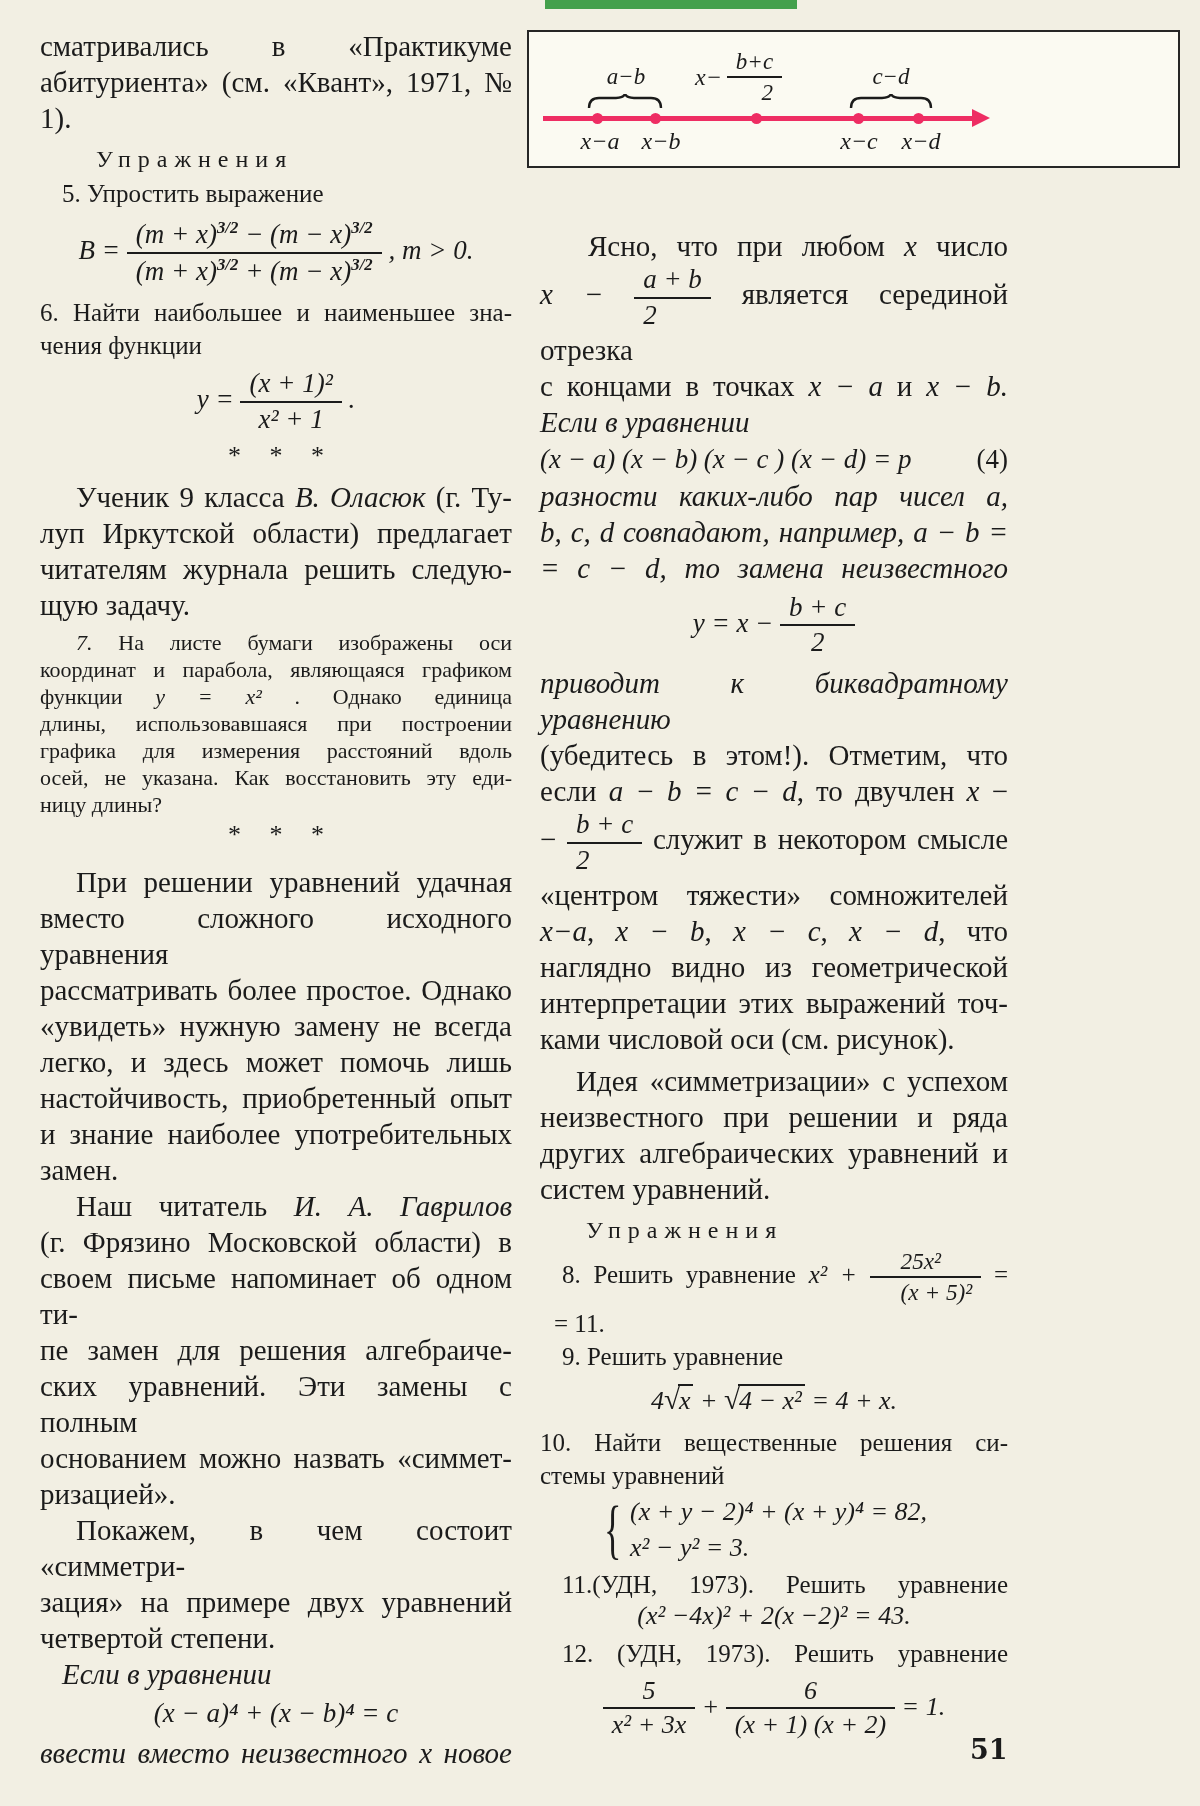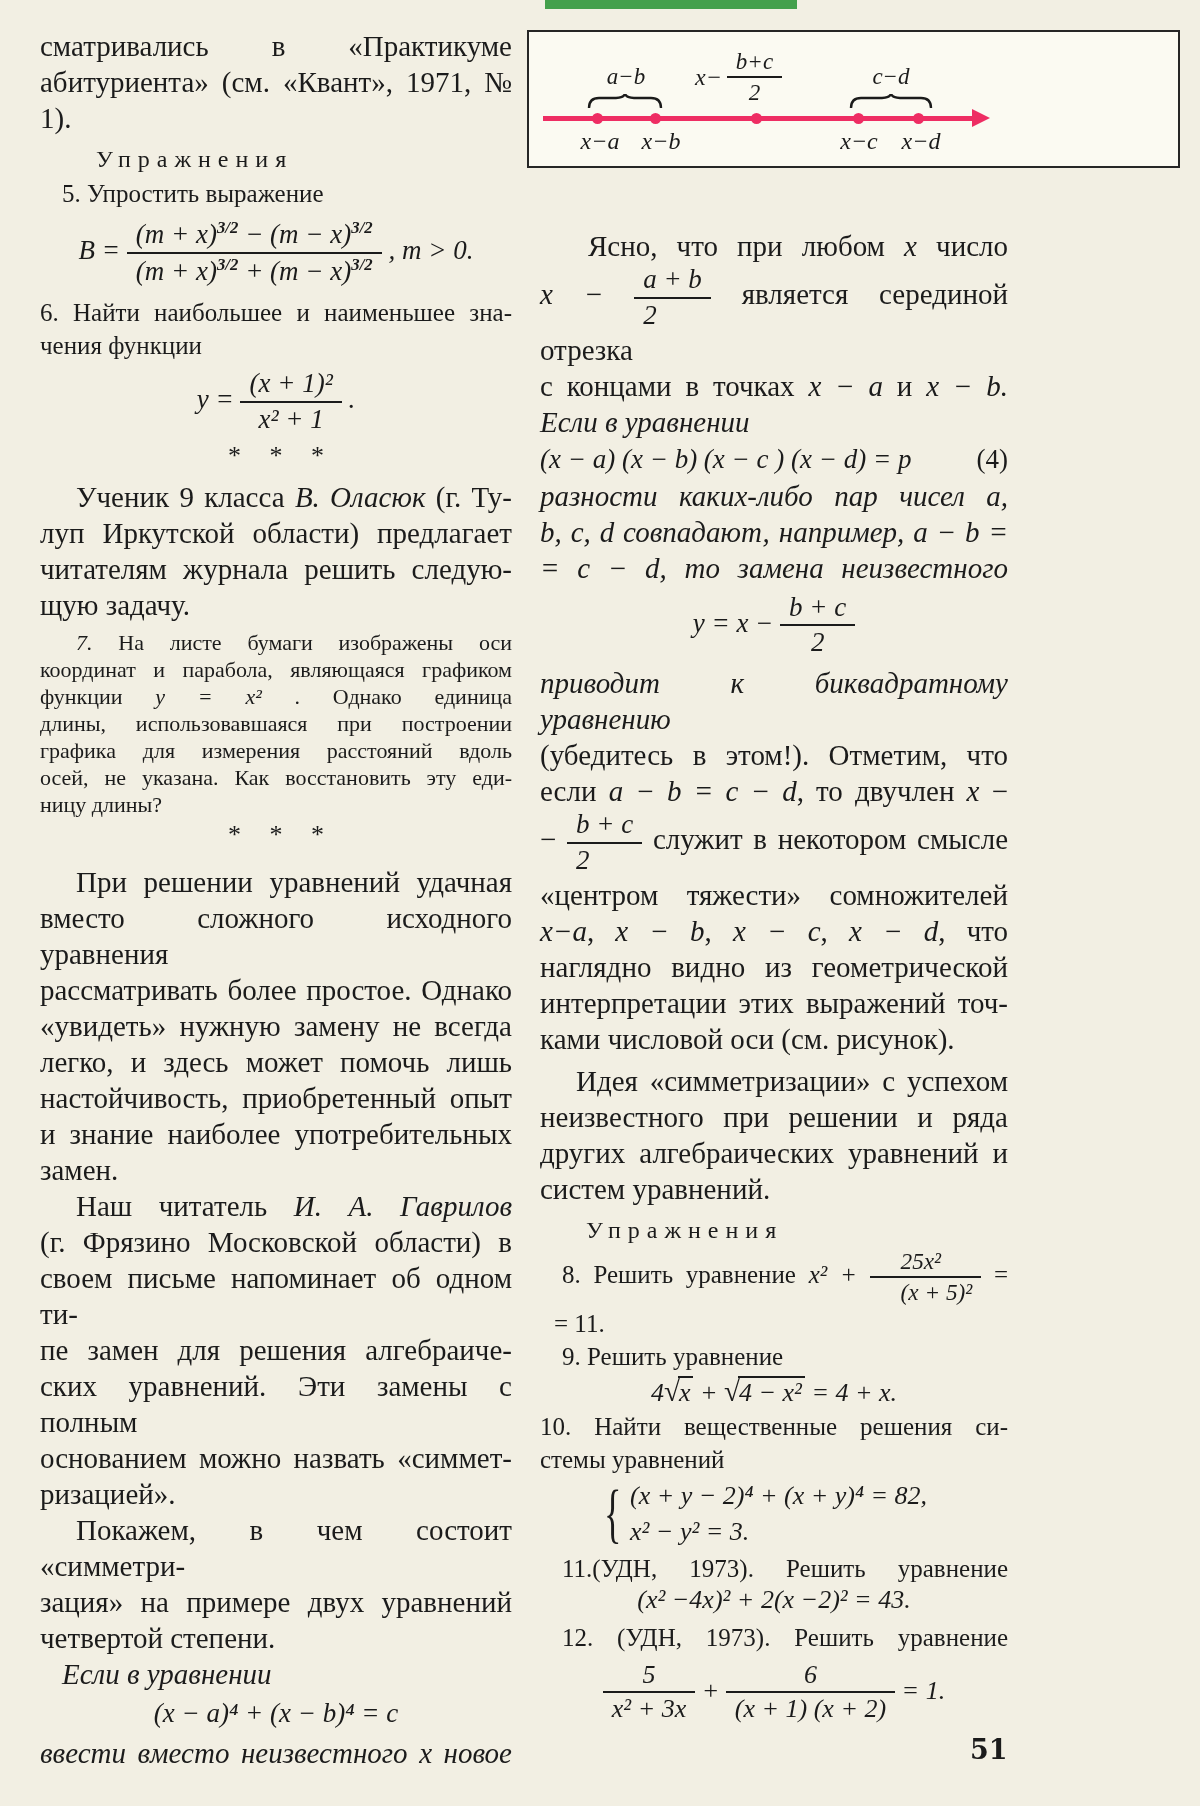--- a/index.html
+++ b/index.html
@@ -63,21 +63,21 @@
   .arrowhead { position:absolute; left:443px; top:77px; width:0; height:0;
                border-left:18px solid var(--accent,#ee2d63);
                border-top:9px solid transparent; border-bottom:9px solid transparent; }
   .dot { position:absolute; top:81px; width:11px; height:11px; border-radius:50%;
          background:var(--accent,#ee2d63); }
   .pt-label { position:absolute; top:96px; font-size:24px; transform:translateX(-50%); }
   .brace-svg { position:absolute; top:62px; }
   .brace-label { position:absolute; top:32px; font-size:23px; transform:translateX(-50%); }
   .fig-mid { position:absolute; left:166px; top:16px; display:flex; align-items:center;
              gap:5px; font-size:24px; }
-  .fig-mid .frac { font-size:23px; }
+  .fig-mid .frac { font-size:23px;text-align:right; }
 
   .page-number { position:absolute; left:970px; top:1734px; font-size:27px;
                  font-weight:bold; font-family:"DejaVu Serif","Liberation Serif",serif; }
 </style>
 </head>
 <body>
 
 <div class="page">
 
   <div class="artifact" style="background: rgb(68, 160, 76);"></div>
@@ -282,21 +282,21 @@
           <span class="num">25x²</span>
           <span class="den">(x + 5)²</span>
         </span>
         <span>=</span>
       </div>
       <div class="line last ex-body" style="padding-left:14px">= 11.</div>
     </div>
 
     <div>
       <div class="ex-body pline">9. Решить уравнение</div>
-      <div class="dmath" style="font-size:26px; margin:2px 0">
+      <div class="dmath" style="font-size:26px; margin:10px 0">
         <span>4</span><span class="rt"><span class="sign">√</span><span class="vin">x</span></span>
         <span>+</span>
         <span class="rt"><span class="sign">√</span><span class="vin">4 − x²</span></span>
         <span>= 4 + x.</span>
       </div>
     </div>
 
     <div>
       <div class="para ex-body">
           <div class="line">10. Найти вещественные решения си-</div>

